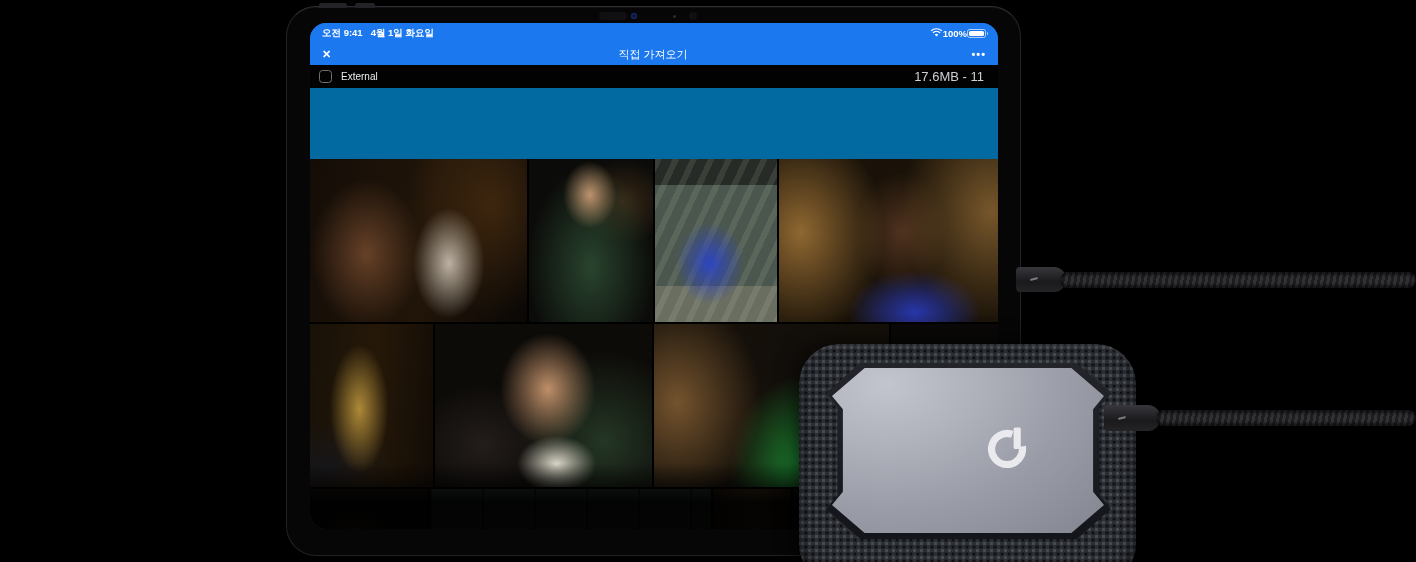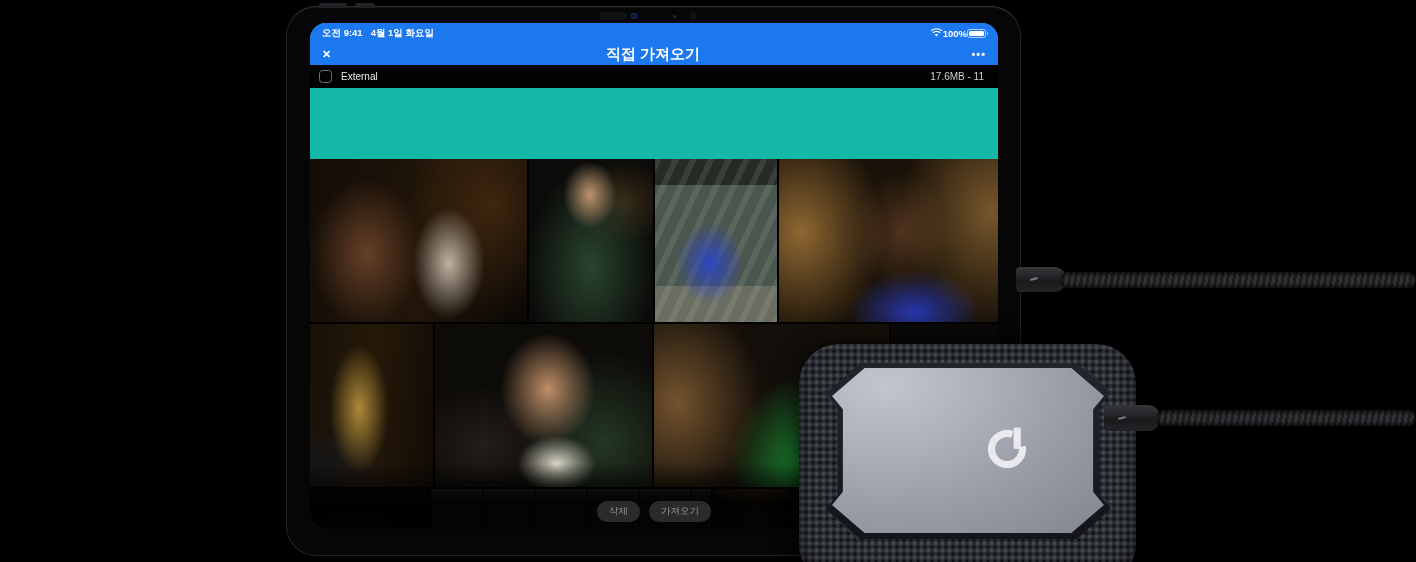--- a/index.html
+++ b/index.html
@@ -14,46 +14,46 @@
   .top-btn { position:absolute; top:-4px; height:5px; background:#232327; border-radius:2px 2px 0 0; }
   .top-btn.b1 { left:32px; width:28px; }
   .top-btn.b2 { left:68px; width:20px; }
   .cam-pill { position:absolute; left:312px; top:5px; width:28px; height:8px; border-radius:4px; background:#101013; }
   .cam-lens { position:absolute; left:344px; top:6px; width:6px; height:6px; border-radius:50%; background:#0d1733; box-shadow:inset 0 0 2px #2a4bd0; }
   .cam-dot  { position:absolute; left:386px; top:8px; width:3px; height:3px; border-radius:50%; background:#2c2c30; }
   .cam-ring { position:absolute; left:402px; top:5px; width:8px; height:8px; border-radius:50%; background:#111114; }
 
   
   .screen { position:absolute; left:23px; top:16px; width:688px; height:506px;
-            background:#14b8a6; border-radius:16px; overflow:hidden; }
+            background:#0369a1; border-radius:16px; overflow:hidden; }
 
   .statusbar { height:20px; background:#1b78ee; display:flex; align-items:center;
                justify-content:space-between; padding:0 12px; color:#fff; font-size:9.5px; font-weight:700; }
   .sb-left span { margin-right:8px; }
   .sb-right { display:flex; align-items:center; }
   .batt { width:19px; height:9px; border:1px solid rgba(255,255,255,.65); border-radius:2.5px; position:relative; }
   .batt i { position:absolute; left:1px; top:1px; bottom:1px; right:1px; background:#fff; border-radius:1.5px; }
   .batt:after { content:""; position:absolute; right:-3px; top:2.5px; width:1.5px; height:3px; background:rgba(255,255,255,.65); border-radius:0 1px 1px 0; }
 
   .navbar { height:22px; background:#1b78ee; display:flex; align-items:center; position:relative;
             padding:0 12px; color:#fff; }
   .nav-close { background:none; border:none; color:#fff; font-size:11px; font-weight:700; cursor:pointer; line-height:1; }
-  .nav-title { position:absolute; left:0; right:2px; text-align:center; font-size:15px; font-weight:700; pointer-events:none; }
+  .nav-title { position:absolute; left:0; right:2px; text-align:center; font-size:11px; font-weight:400; pointer-events:none; }
   .nav-more { background:none; border:none; color:#fff; font-size:11px; font-weight:700; letter-spacing:1px; margin-left:auto; cursor:pointer; line-height:1; }
 
   .albumbar { height:24px; background:#161617; display:flex; align-items:center; justify-content:center; gap:5px; cursor:pointer; }
   .albumbar .prefix { color:#98989d; font-size:9.5px; }
   .albumbar .album { color:#fff; font-size:10px; font-weight:700; }
   .chev { width:6px; height:6px; border-right:1.5px solid #d2d2d6; border-bottom:1.5px solid #d2d2d6;
           transform:rotate(45deg) translateY(-2px); display:inline-block; }
 
   .src-row { height:23px; display:flex; align-items:center; padding:0 14px 0 9px; background:#020202; }
   .src-row .cb { width:13px; height:13px; border:1.5px solid #707075; border-radius:3.5px; margin-right:9px; flex:none; cursor:pointer; }
   .src-row .lbl { color:#ededf0; font-size:10px; }
-  .src-row .meta { margin-left:auto; color:#cfcfd4; font-size:10px; }
+  .src-row .meta { margin-left:auto; color:#cfcfd4; font-size:13px; }
 
   .gridwrap { position:absolute; left:0; right:0; top:136px; bottom:0; background:#000; }
   .grid-row { display:flex; gap:2px; margin-bottom:2px; }
   .ph { position:relative; overflow:hidden; cursor:pointer; }
 
   
   .p1 { background:radial-gradient(90px 120px at 26% 58%,rgba(152,96,60,.6),transparent 62%),
                    radial-gradient(55px 85px at 64% 64%,rgba(214,205,190,.85),transparent 65%),
                    radial-gradient(120px 160px at 84% 28%,rgba(94,58,20,.55),transparent 70%),
                    linear-gradient(100deg,#140d07,#211509 55%,#0a0705); }
@@ -177,24 +177,20 @@
               <div class="ph p8" style="flex: 107 0 0px;"></div>
             </div>
             <div class="grid-row" style="height: 66px;">
               <div class="ph p9" style="flex: 118 0 0px;"></div>
               <div class="ph p10" style="flex: 282 0 0px;"></div>
               <div class="ph p11" style="flex: 78 0 0px;"></div>
               <div class="ph p12" style="flex: 205 0 0px;"></div>
             </div>
           </div>
         <div class="grid-fade"></div>
-        <div class="footer">
-          <button class="pill">삭제</button>
-          <button class="pill">가져오기</button>
-        </div>
       </div>
 
     </div>
   </div>
 
   <div class="connector c1-conn">
       <span class="mark"></span>
     </div>
   <div class="cord c1-cord"></div>
 

